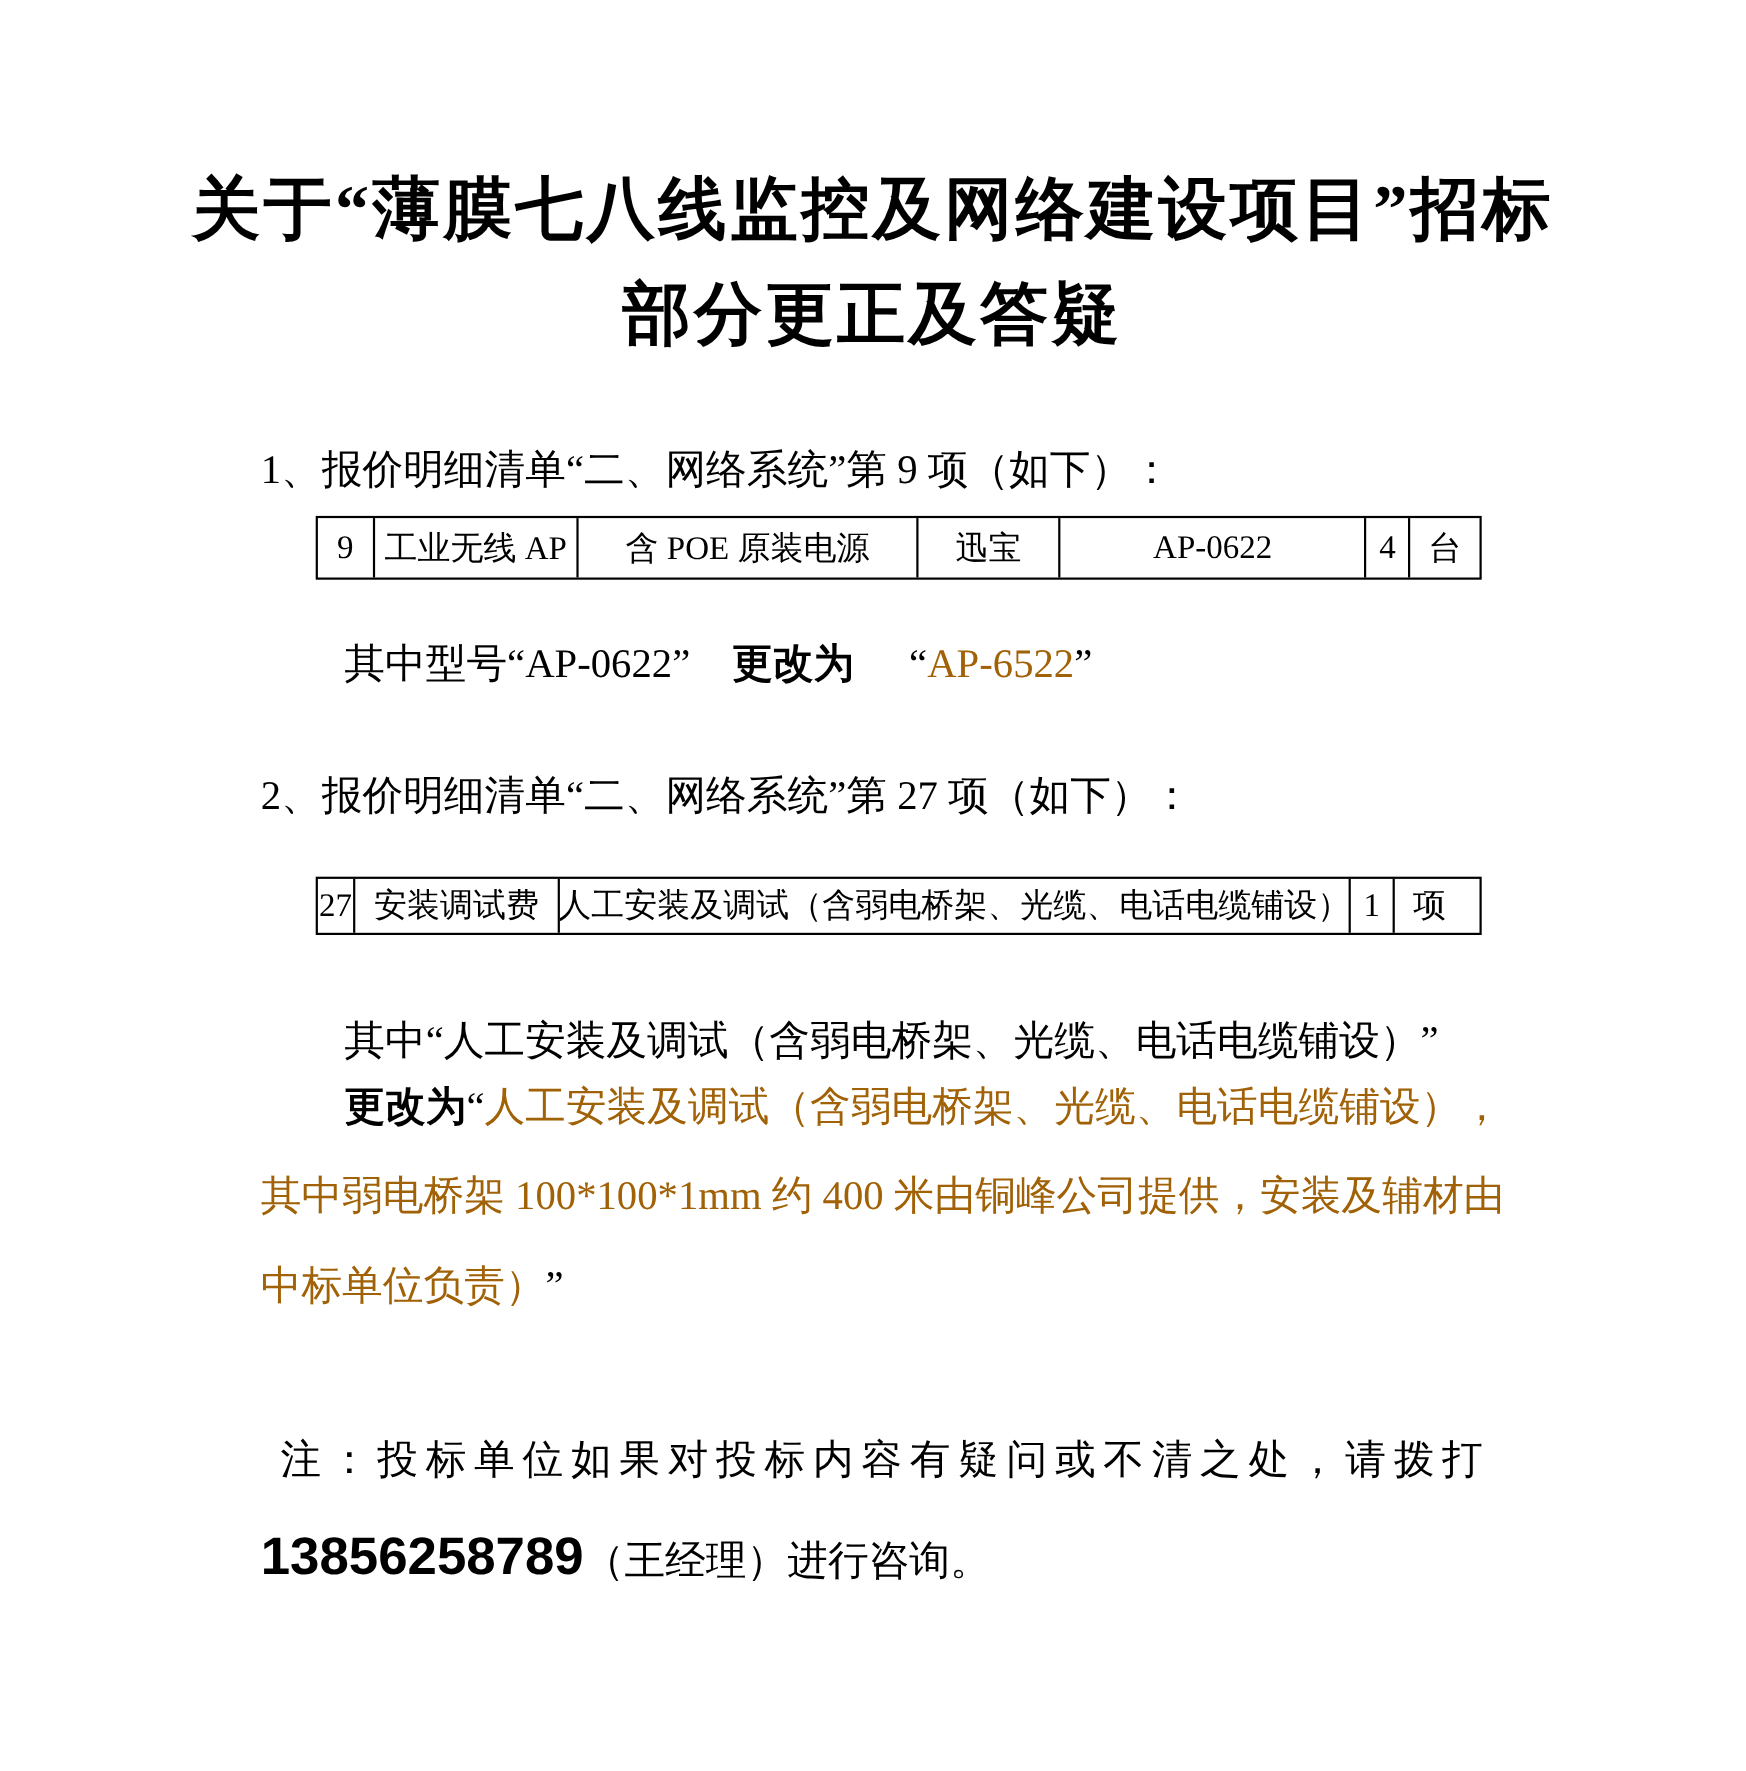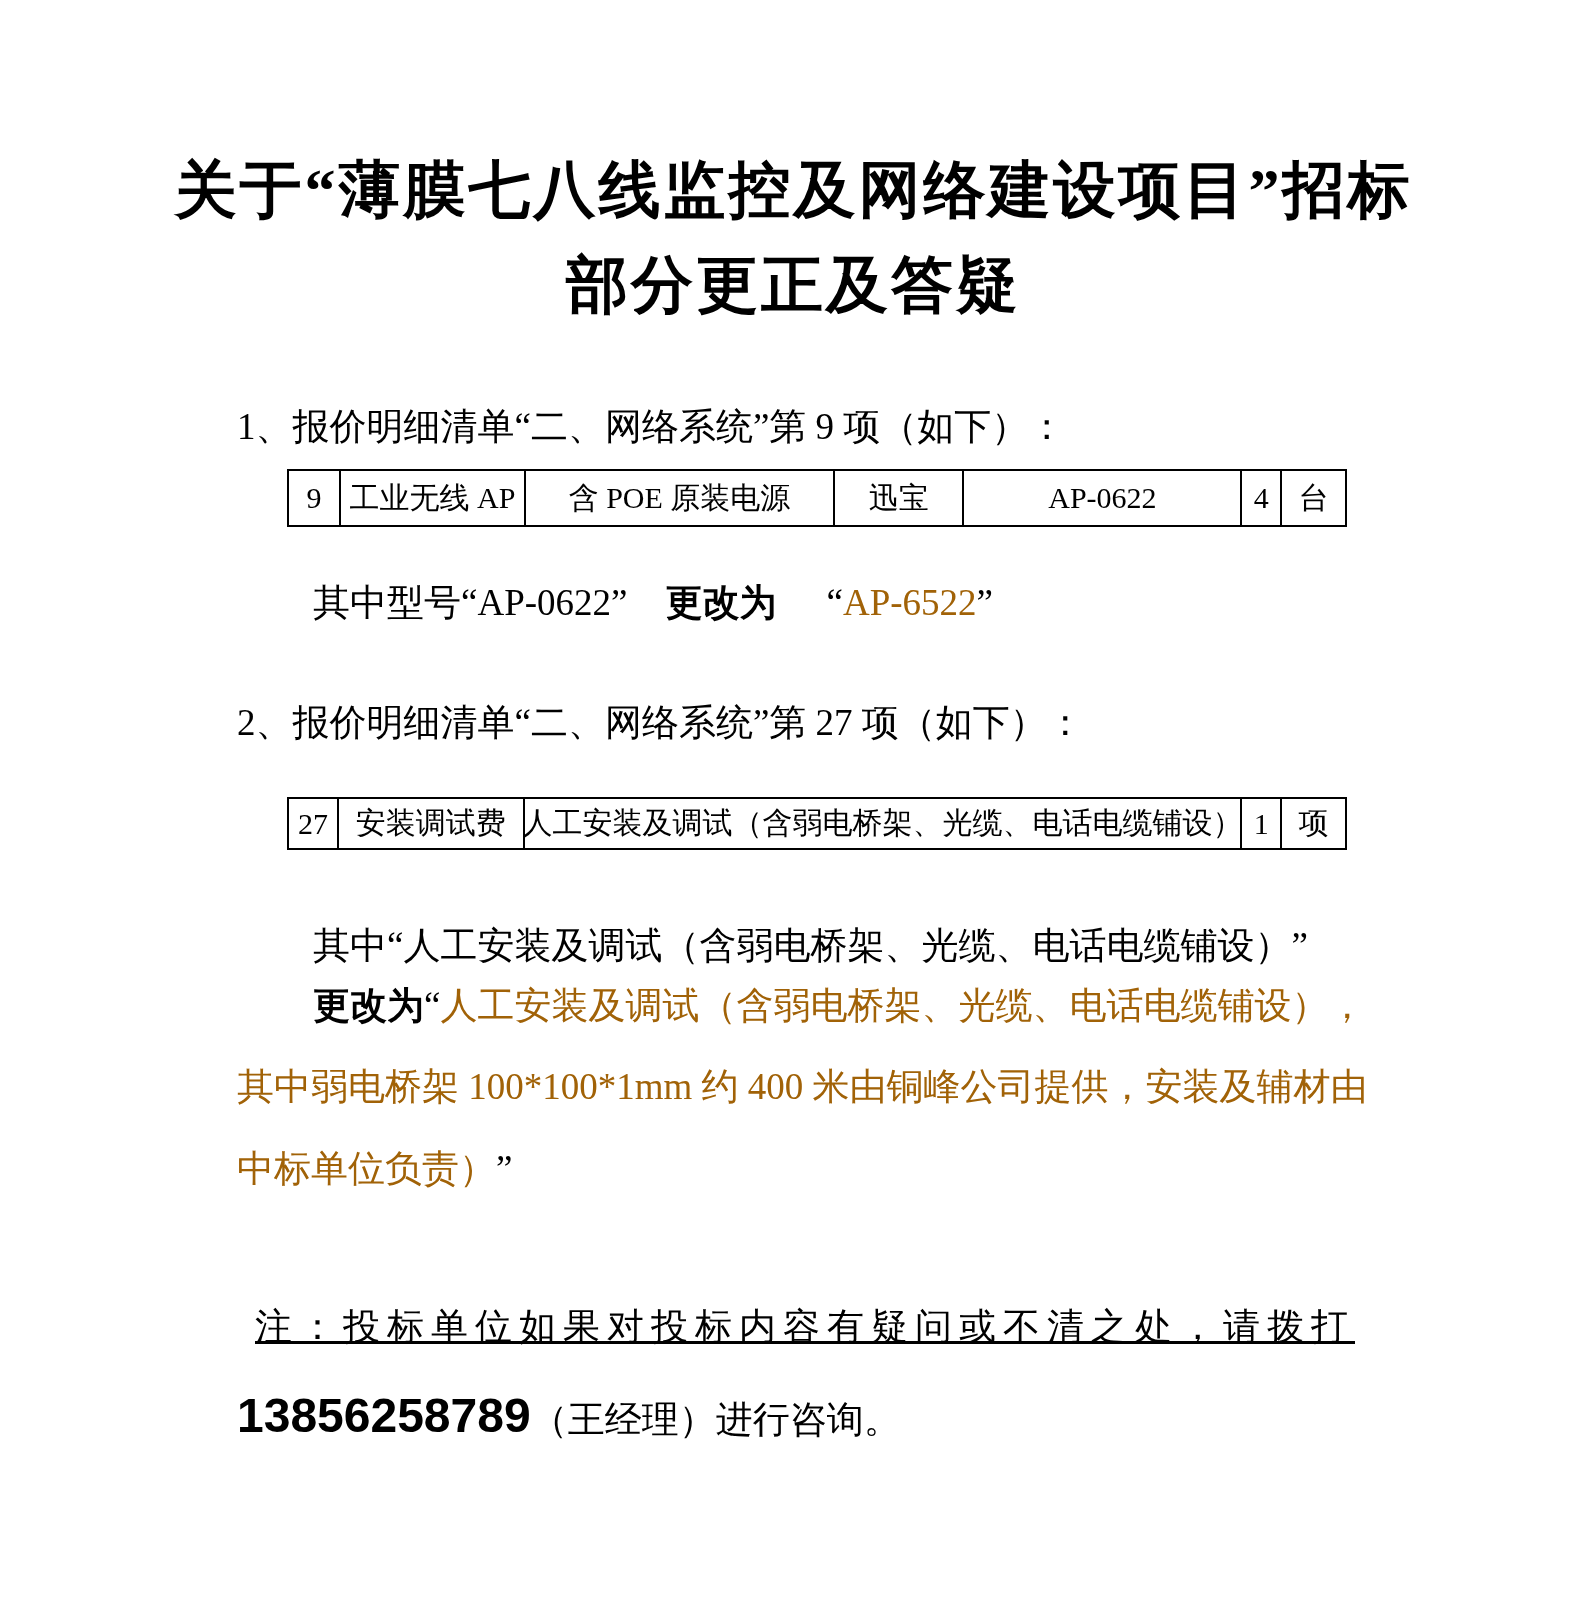--- a/index.html
+++ b/index.html
@@ -63,36 +63,36 @@
   <div class="cell" style="width:65px;">台</div>
 </div>
 
 <div class="abs bodyline" style="left:313px; top:578px;">
   <span>其中型号“AP-0622”</span><span class="gap1"></span><span class="bold">更改为</span><span class="gap2"></span><span>“</span><span class="red">AP-6522</span><span>”</span>
 </div>
 
 <div class="abs heading" style="top:698px;">2、报价明细清单“二、网络系统”第 27 项（如下）：</div>
 
 <div class="tbl" style="left:287px; top:797px; width:1060px; height:53px;">
-  <div class="cell" style="width:48px;">27</div>
+  <div class="cell" style="width:32px;">27</div>
   <div class="cell" style="width:186px;">安装调试费</div>
   <div class="cell" style="width:719px;">人工安装及调试（含弱电桥架、光缆、电话电缆铺设）</div>
   <div class="cell" style="width:40px;">1</div>
   <div class="cell" style="width:65px;">项</div>
 </div>
 
 <div class="abs bodyline" style="left:313px; top:897px;margin-top:24px;">其中“人工安装及调试（含弱电桥架、光缆、电话电缆铺设）”</div>
 
 <div class="abs bodyline" style="left:313px; top:981px;">
   <span class="bold">更改为</span><span>“</span><span class="red">人工安装及调试（含弱电桥架、光缆、电话电缆铺设），</span>
 </div>
 
 <div class="abs bodyline red" style="left:237px; top:1062px;">其中弱电桥架 100*100*1mm 约 400 米由铜峰公司提供，安装及辅材由</div>
 
 <div class="abs bodyline" style="left:237px; top:1144px;">
   <span class="red">中标单位负责）</span><span>”</span>
 </div>
 
-<div class="abs note1" style="top:1302px;text-decoration:underline;">注：投标单位如果对投标内容有疑问或不清之处，请拨打</div>
+<div class="abs note1" style="top:1302px;">注：投标单位如果对投标内容有疑问或不清之处，请拨打</div>
 
 <div class="abs note2" style="top:1388px;">
   <span class="phone">13856258789</span><span>（王经理）进行咨询。</span>
 </div>
 
 </body></html>

